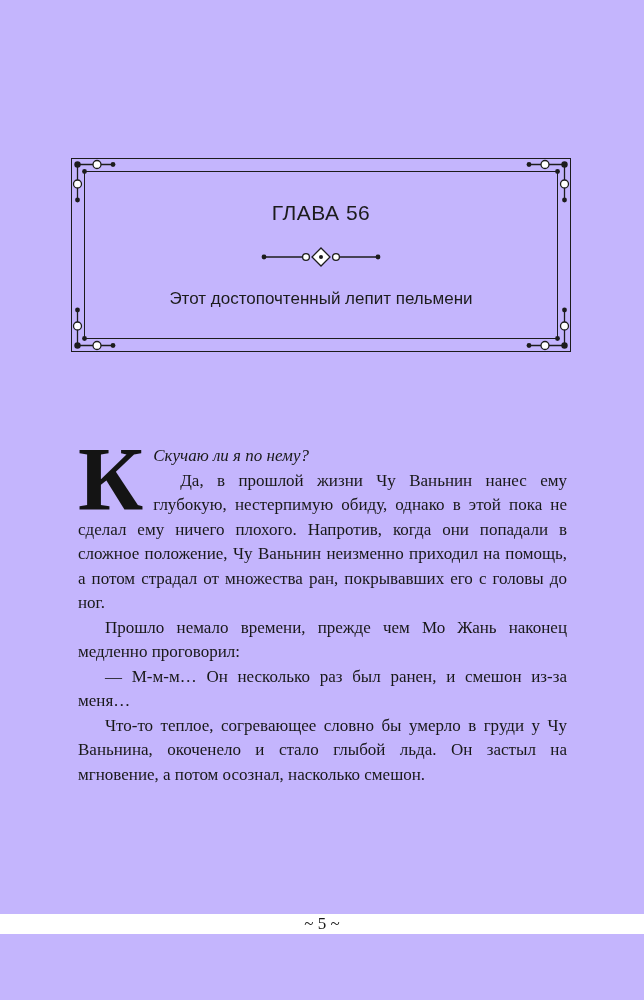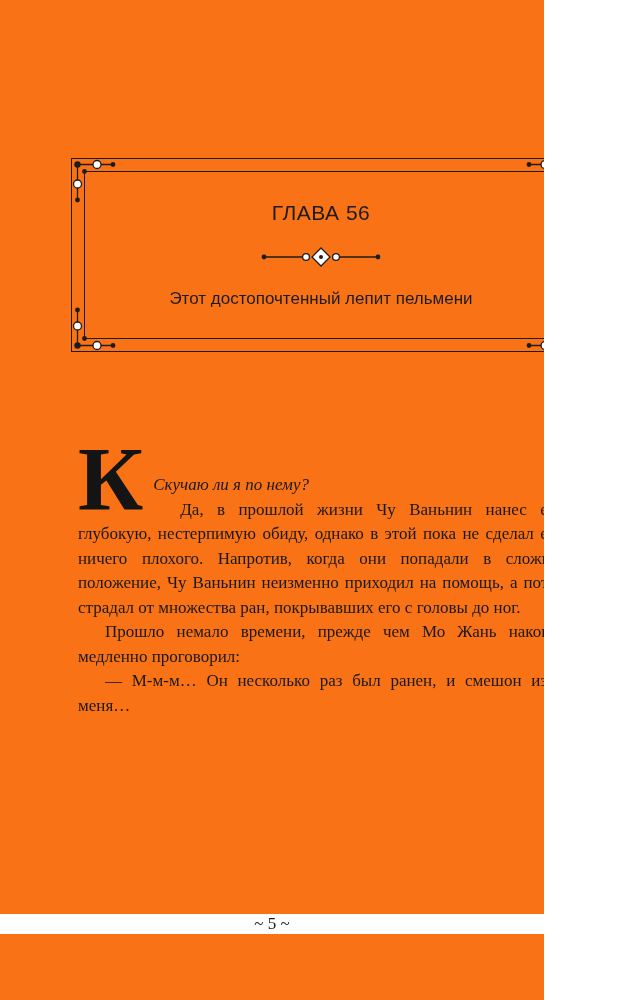--- a/index.html
+++ b/index.html
@@ -2,23 +2,23 @@
 <html><head>
 <meta charset="utf-8">
 <style>
   html, body {
     margin: 0;
     padding: 0;
     background: #ffffff;
   }
   .page {
     position: relative;
-    width: 544px;
+    width: 644px;
     height: 1000px;
-    background: #f97316;
+    background: #c4b5fd;
     color: #181818;
     font-family: "Liberation Serif", "DejaVu Serif", serif;
     overflow: hidden;
   }
 
   
   .chapter-frame {
     position: absolute;
     top: 158px;
     left: 71px;
@@ -73,21 +73,21 @@
     font-size: 17px;
     line-height: 24.5px;
     text-align: justify;
     color: #181818;
   }
   .body-text p {
     margin: 0;
     text-indent: 27px;
   }
   .body-text p.first { text-indent: 0; }
-  .body-text p.thought { text-indent: 0; font-style: italic; margin-top: 29px; }
+  .body-text p.thought { text-indent: 0; font-style: italic; }
   .dropcap {
     float: left;
     font-family: "Liberation Serif", "DejaVu Serif", serif;
     font-weight: 700;
     font-size: 90px;
     line-height: 66px;
     height: 66px;
     margin-top: 3px;
     padding-right: 10px;
     color: #141414;
@@ -188,16 +188,17 @@
     <p class="thought">Скучаю ли я по нему?</p>
 
     <p>Да, в прошлой жизни Чу Ваньнин нанес ему глубокую, нестерпимую обиду, однако в этой пока не сделал ему ничего плохого. Напротив, когда они попадали в сложное положение, Чу Ваньнин неизменно приходил на помощь, а потом страдал от множества ран, покрывавших его с головы до ног.</p>
 
     <p>Прошло немало времени, прежде чем Мо Жань наконец медленно проговорил:</p>
 
     <p>— М-м-м… Он несколько раз был ранен, и смешон из-за меня…</p>
 
 
 
+    <p>Что-то теплое, согревающее словно бы умерло в груди у Чу Ваньнина, окоченело и стало глыбой льда. Он застыл на мгновение, а потом осознал, насколько смешон.</p>
   </div>
 
   <div class="page-number">~ 5 ~</div>
 </div>
 
 </body></html>

